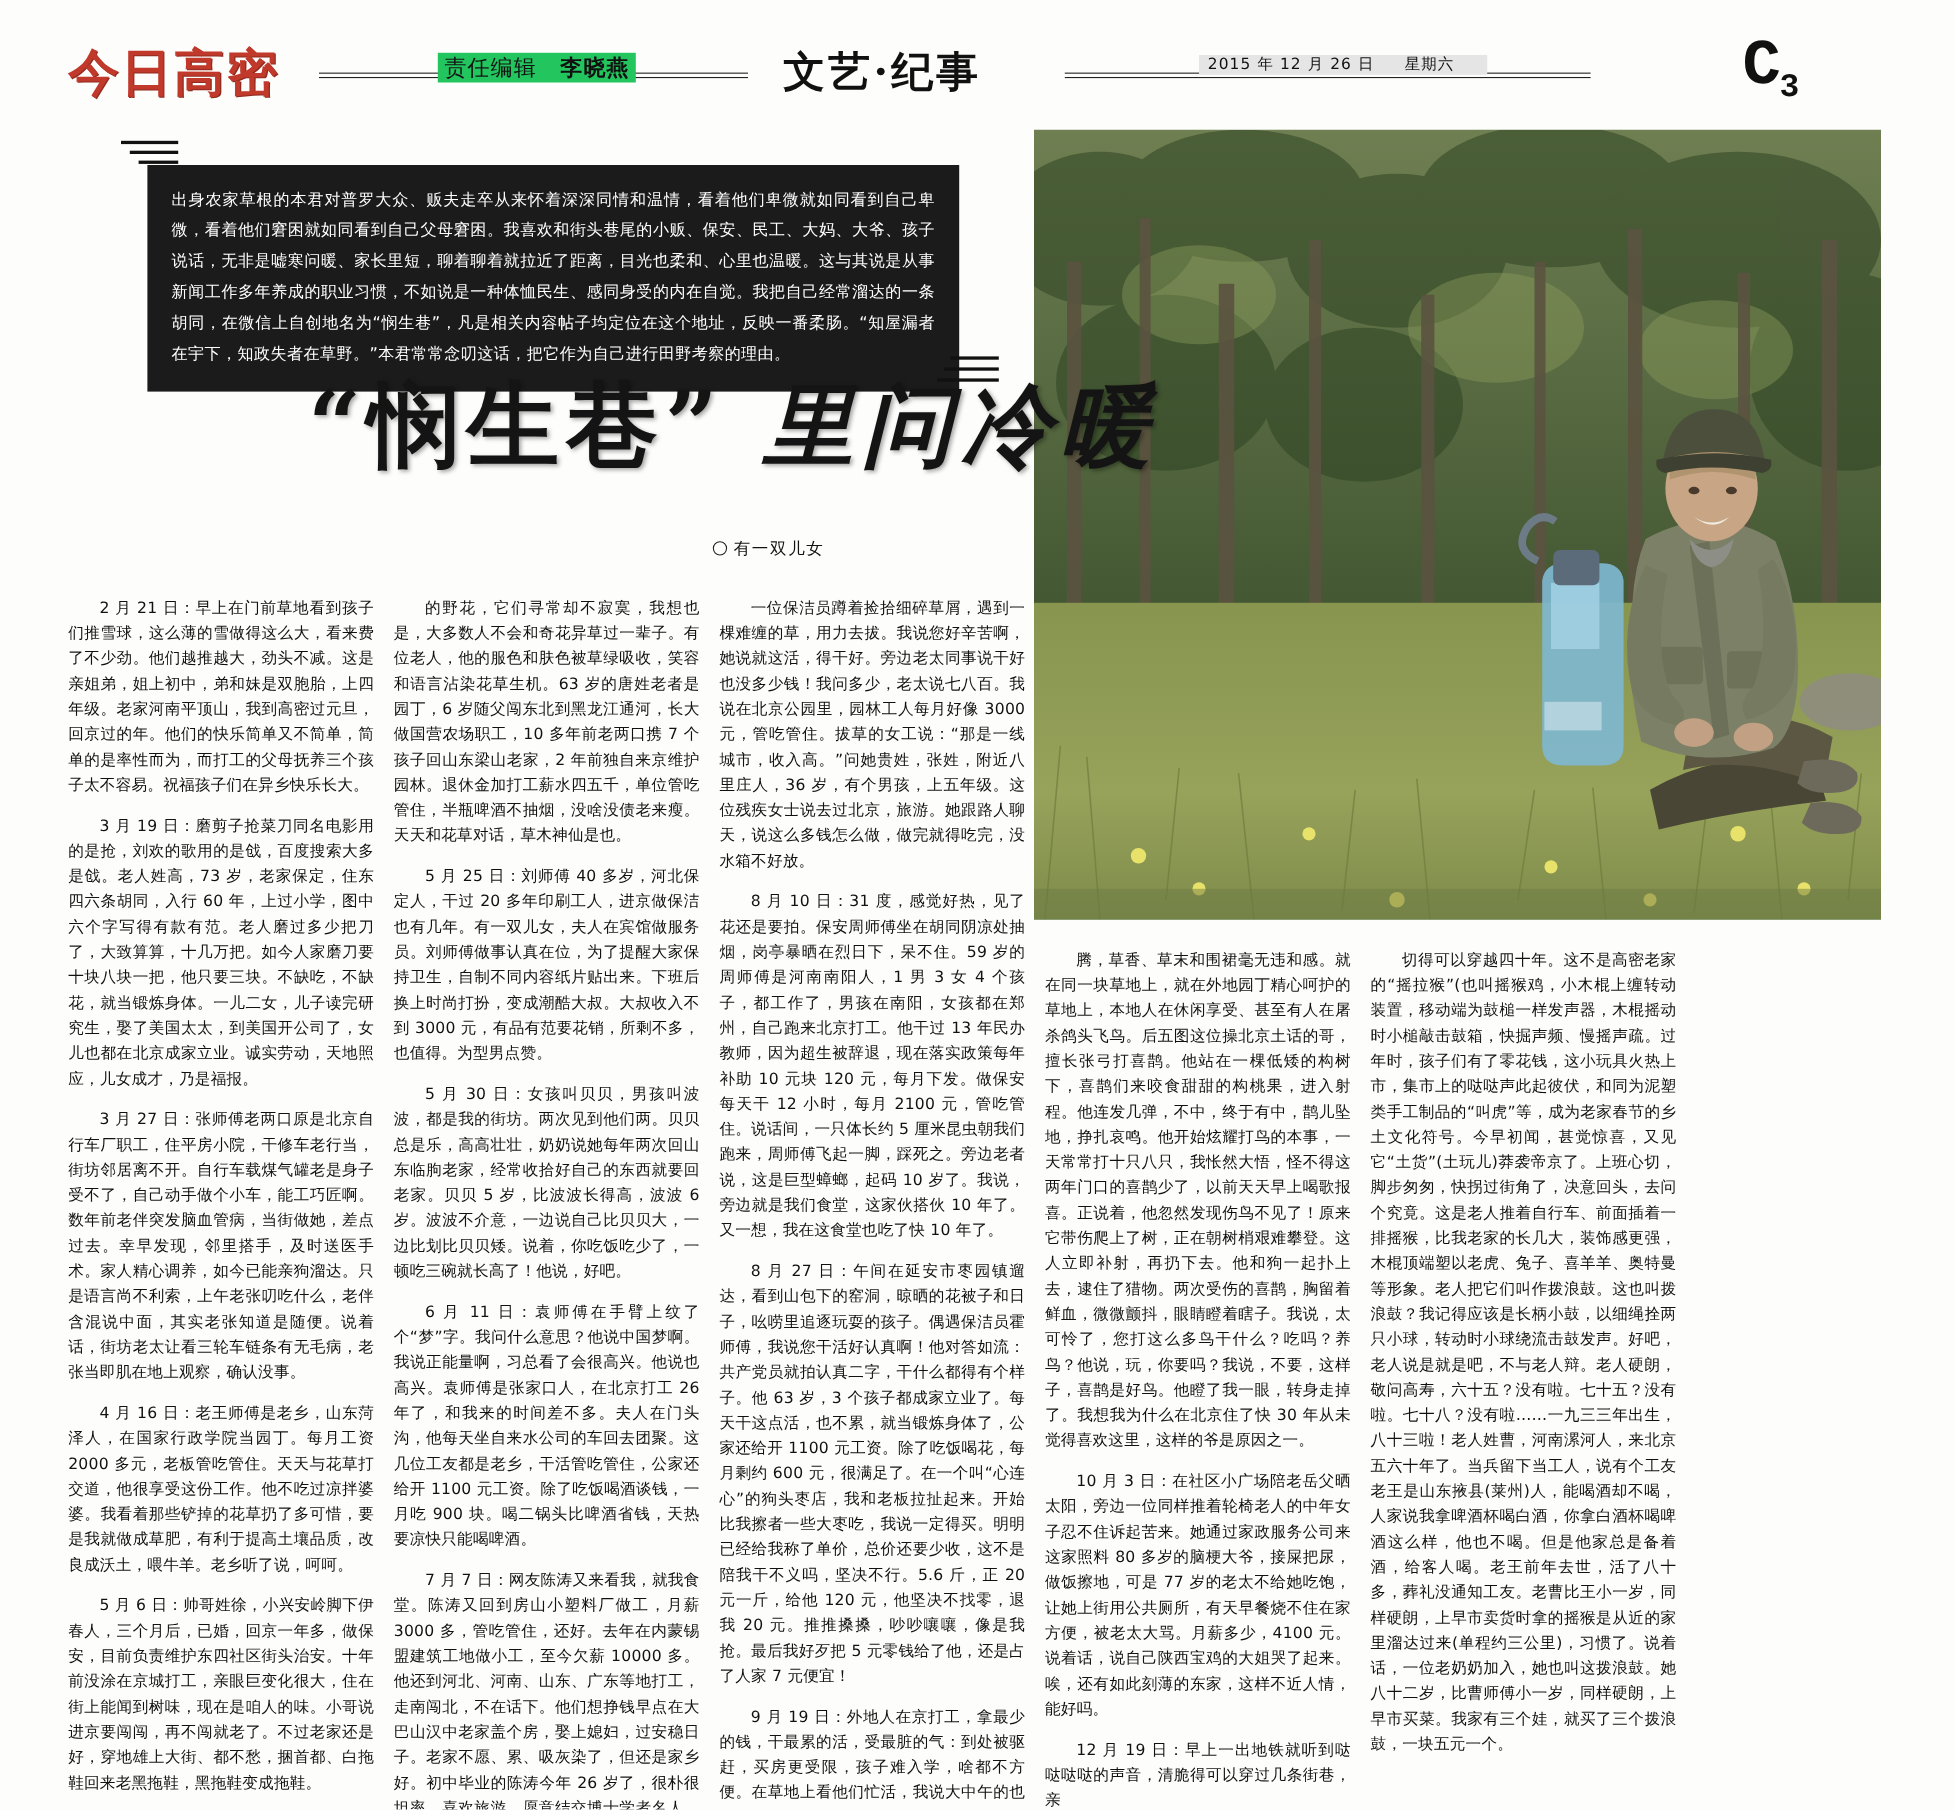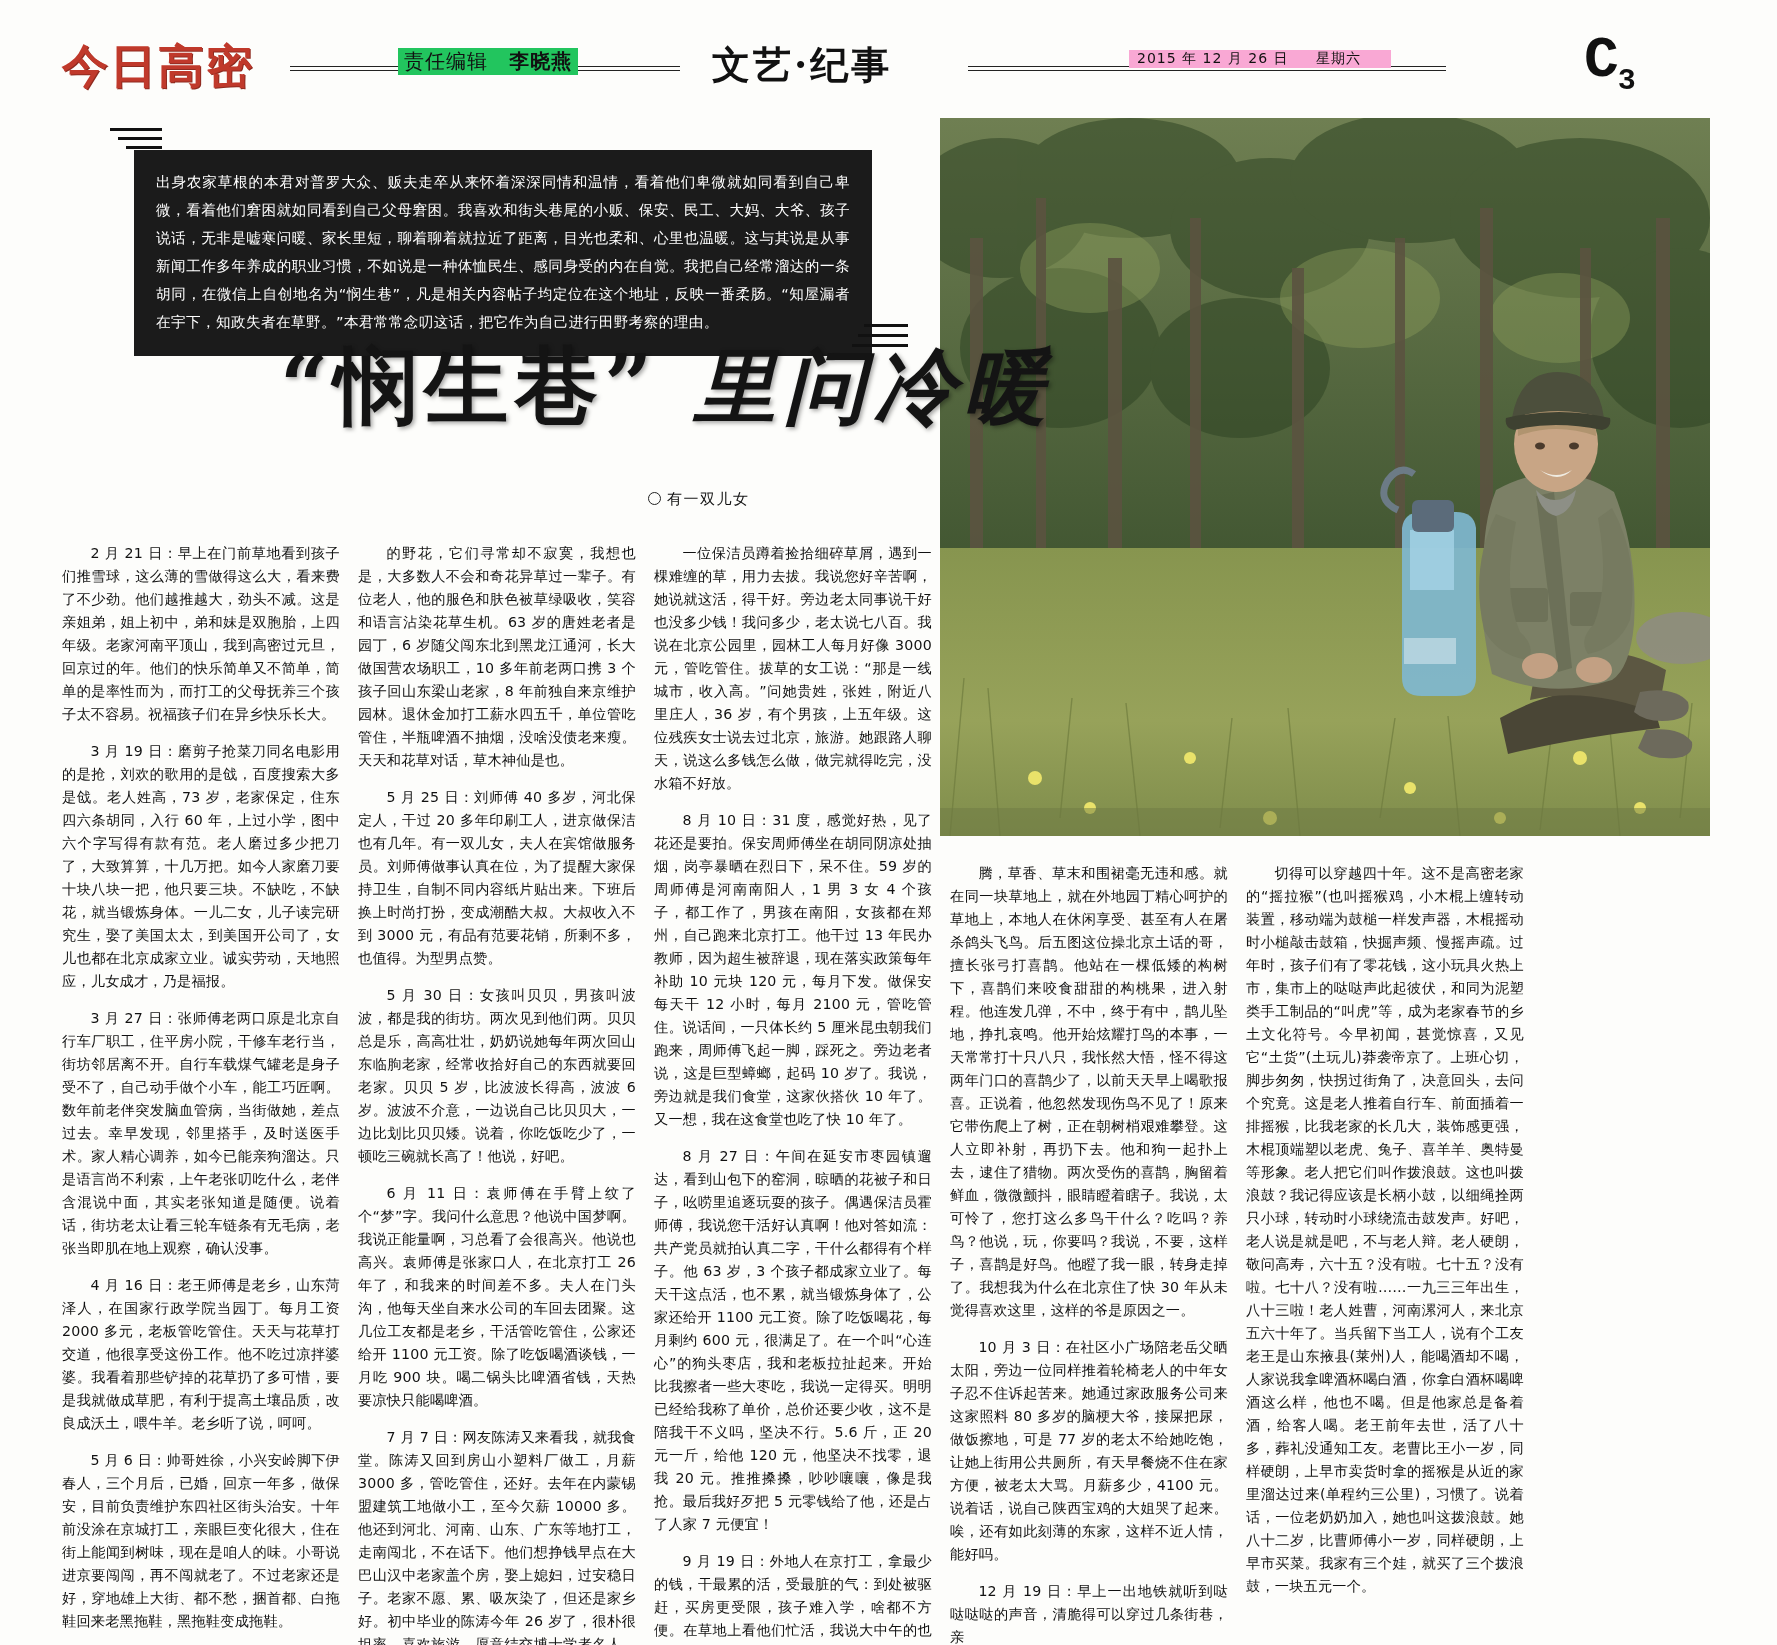--- a/index.html
+++ b/index.html
@@ -38,21 +38,21 @@
     position:absolute; left:712px; top:40px;
     font-family:"DejaVu Serif", serif;
     font-size:38px; font-weight:bold; letter-spacing:3px;
   }
   .mast-rule-right {
     position:absolute; left:968px; top:66px; width:478px; height:3px;
     border-top:1px solid #222; border-bottom:1px solid #222;
   }
   .mast-date {
     position:absolute; left:1090px; top:50px;
-    font-size:14px; letter-spacing:1px; background:#f9a8d4; padding:0 8px;margin-left:39px;
+    font-size:14px; letter-spacing:1px; background:#e5e5e5; padding:0 8px;
   }
   .mast-date span { margin-right:22px; }
   .mast-page {
     position:absolute; left:1584px; top:28px;
     font-family:Liberation Mono, monospace;
     font-weight:bold; font-size:58px; letter-spacing:-1px;text-align:center;
   }
   .mast-page sub { font-size:30px; }
 
   
@@ -305,21 +305,21 @@
     <div class="col c1">
       <p>2 月 21 日：早上在门前草地看到孩子们推雪球，这么薄的雪做得这么大，看来费了不少劲。他们越推越大，劲头不减。这是亲姐弟，姐上初中，弟和妹是双胞胎，上四年级。老家河南平顶山，我到高密过元旦，回京过的年。他们的快乐简单又不简单，简单的是率性而为，而打工的父母抚养三个孩子太不容易。祝福孩子们在异乡快乐长大。</p>
       <p>3 月 19 日：磨剪子抢菜刀同名电影用的是抢，刘欢的歌用的是戗，百度搜索大多是戗。老人姓高，73 岁，老家保定，住东四六条胡同，入行 60 年，上过小学，图中六个字写得有款有范。老人磨过多少把刀了，大致算算，十几万把。如今人家磨刀要十块八块一把，他只要三块。不缺吃，不缺花，就当锻炼身体。一儿二女，儿子读完研究生，娶了美国太太，到美国开公司了，女儿也都在北京成家立业。诚实劳动，天地照应，儿女成才，乃是福报。</p>
       <p>3 月 27 日：张师傅老两口原是北京自行车厂职工，住平房小院，干修车老行当，街坊邻居离不开。自行车载煤气罐老是身子受不了，自己动手做个小车，能工巧匠啊。数年前老伴突发脑血管病，当街做她，差点过去。幸早发现，邻里搭手，及时送医手术。家人精心调养，如今已能亲狗溜达。只是语言尚不利索，上午老张叨吃什么，老伴含混说中面，其实老张知道是随便。说着话，街坊老太让看三轮车链条有无毛病，老张当即肌在地上观察，确认没事。</p>
       <p>4 月 16 日：老王师傅是老乡，山东菏泽人，在国家行政学院当园丁。每月工资 2000 多元，老板管吃管住。天天与花草打交道，他很享受这份工作。他不吃过凉拌婆婆。我看着那些铲掉的花草扔了多可惜，要是我就做成草肥，有利于提高土壤品质，改良成沃土，喂牛羊。老乡听了说，呵呵。</p>
       <p>5 月 6 日：帅哥姓徐，小兴安岭脚下伊春人，三个月后，已婚，回京一年多，做保安，目前负责维护东四社区街头治安。十年前没涂在京城打工，亲眼巨变化很大，住在街上能闻到树味，现在是咱人的味。小哥说进京要闯闯，再不闯就老了。不过老家还是好，穿地雄上大街、都不愁，捆首都、白拖鞋回来老黑拖鞋，黑拖鞋变成拖鞋。</p>
       <p>5 月 17 日：我照例去探望门前草地上</p>
     </div>
 
     <div class="col c2">
-      <p>的野花，它们寻常却不寂寞，我想也是，大多数人不会和奇花异草过一辈子。有位老人，他的服色和肤色被草绿吸收，笑容和语言沾染花草生机。63 岁的唐姓老者是园丁，6 岁随父闯东北到黑龙江通河，长大做国营农场职工，10 多年前老两口携 3 个孩子回山东梁山老家，8 年前独自来京维护园林。退休金加打工薪水四五千，单位管吃管住，半瓶啤酒不抽烟，没啥没债老来瘦。天天和花草对话，草木神仙是也。</p>
+      <p>的野花，它们寻常却不寂寞，我想也是，大多数人不会和奇花异草过一辈子。有位老人，他的服色和肤色被草绿吸收，笑容和语言沾染花草生机。63 岁的唐姓老者是园丁，6 岁随父闯东北到黑龙江通河，长大做国营农场职工，10 多年前老两口携 7 个孩子回山东梁山老家，2 年前独自来京维护园林。退休金加打工薪水四五千，单位管吃管住，半瓶啤酒不抽烟，没啥没债老来瘦。天天和花草对话，草木神仙是也。</p>
       <p>5 月 25 日：刘师傅 40 多岁，河北保定人，干过 20 多年印刷工人，进京做保洁也有几年。有一双儿女，夫人在宾馆做服务员。刘师傅做事认真在位，为了提醒大家保持卫生，自制不同内容纸片贴出来。下班后换上时尚打扮，变成潮酷大叔。大叔收入不到 3000 元，有品有范要花销，所剩不多，也值得。为型男点赞。</p>
       <p>5 月 30 日：女孩叫贝贝，男孩叫波波，都是我的街坊。两次见到他们两。贝贝总是乐，高高壮壮，奶奶说她每年两次回山东临朐老家，经常收拾好自己的东西就要回老家。贝贝 5 岁，比波波长得高，波波 6 岁。波波不介意，一边说自己比贝贝大，一边比划比贝贝矮。说着，你吃饭吃少了，一顿吃三碗就长高了！他说，好吧。</p>
       <p>6 月 11 日：袁师傅在手臂上纹了个“梦”字。我问什么意思？他说中国梦啊。我说正能量啊，习总看了会很高兴。他说也高兴。袁师傅是张家口人，在北京打工 26 年了，和我来的时间差不多。夫人在门头沟，他每天坐自来水公司的车回去团聚。这几位工友都是老乡，干活管吃管住，公家还给开 1100 元工资。除了吃饭喝酒谈钱，一月吃 900 块。喝二锅头比啤酒省钱，天热要凉快只能喝啤酒。</p>
       <p>7 月 7 日：网友陈涛又来看我，就我食堂。陈涛又回到房山小塑料厂做工，月薪 3000 多，管吃管住，还好。去年在内蒙锡盟建筑工地做小工，至今欠薪 10000 多。他还到河北、河南、山东、广东等地打工，走南闯北，不在话下。他们想挣钱早点在大巴山汉中老家盖个房，娶上媳妇，过安稳日子。老家不愿、累、吸灰染了，但还是家乡好。初中毕业的陈涛今年 26 岁了，很朴很坦率，喜欢旅游，愿意结交博士学者名人，大家也喜欢他。</p>
       <p>7 月 20 日：第一次来高密南湖植物园，安静的林子、健身的老乡、一小盆水。</p>
     </div>
 
     <div class="col c3">
       <p>一位保洁员蹲着捡拾细碎草屑，遇到一棵难缠的草，用力去拔。我说您好辛苦啊，她说就这活，得干好。旁边老太同事说干好也没多少钱！我问多少，老太说七八百。我说在北京公园里，园林工人每月好像 3000 元，管吃管住。拔草的女工说：“那是一线城市，收入高。”问她贵姓，张姓，附近八里庄人，36 岁，有个男孩，上五年级。这位残疾女士说去过北京，旅游。她跟路人聊天，说这么多钱怎么做，做完就得吃完，没水箱不好放。</p>
       <p>8 月 10 日：31 度，感觉好热，见了花还是要拍。保安周师傅坐在胡同阴凉处抽烟，岗亭暴晒在烈日下，呆不住。59 岁的周师傅是河南南阳人，1 男 3 女 4 个孩子，都工作了，男孩在南阳，女孩都在郑州，自己跑来北京打工。他干过 13 年民办教师，因为超生被辞退，现在落实政策每年补助 10 元块 120 元，每月下发。做保安每天干 12 小时，每月 2100 元，管吃管住。说话间，一只体长约 5 厘米昆虫朝我们跑来，周师傅飞起一脚，踩死之。旁边老者说，这是巨型蟑螂，起码 10 岁了。我说，旁边就是我们食堂，这家伙搭伙 10 年了。又一想，我在这食堂也吃了快 10 年了。</p>

